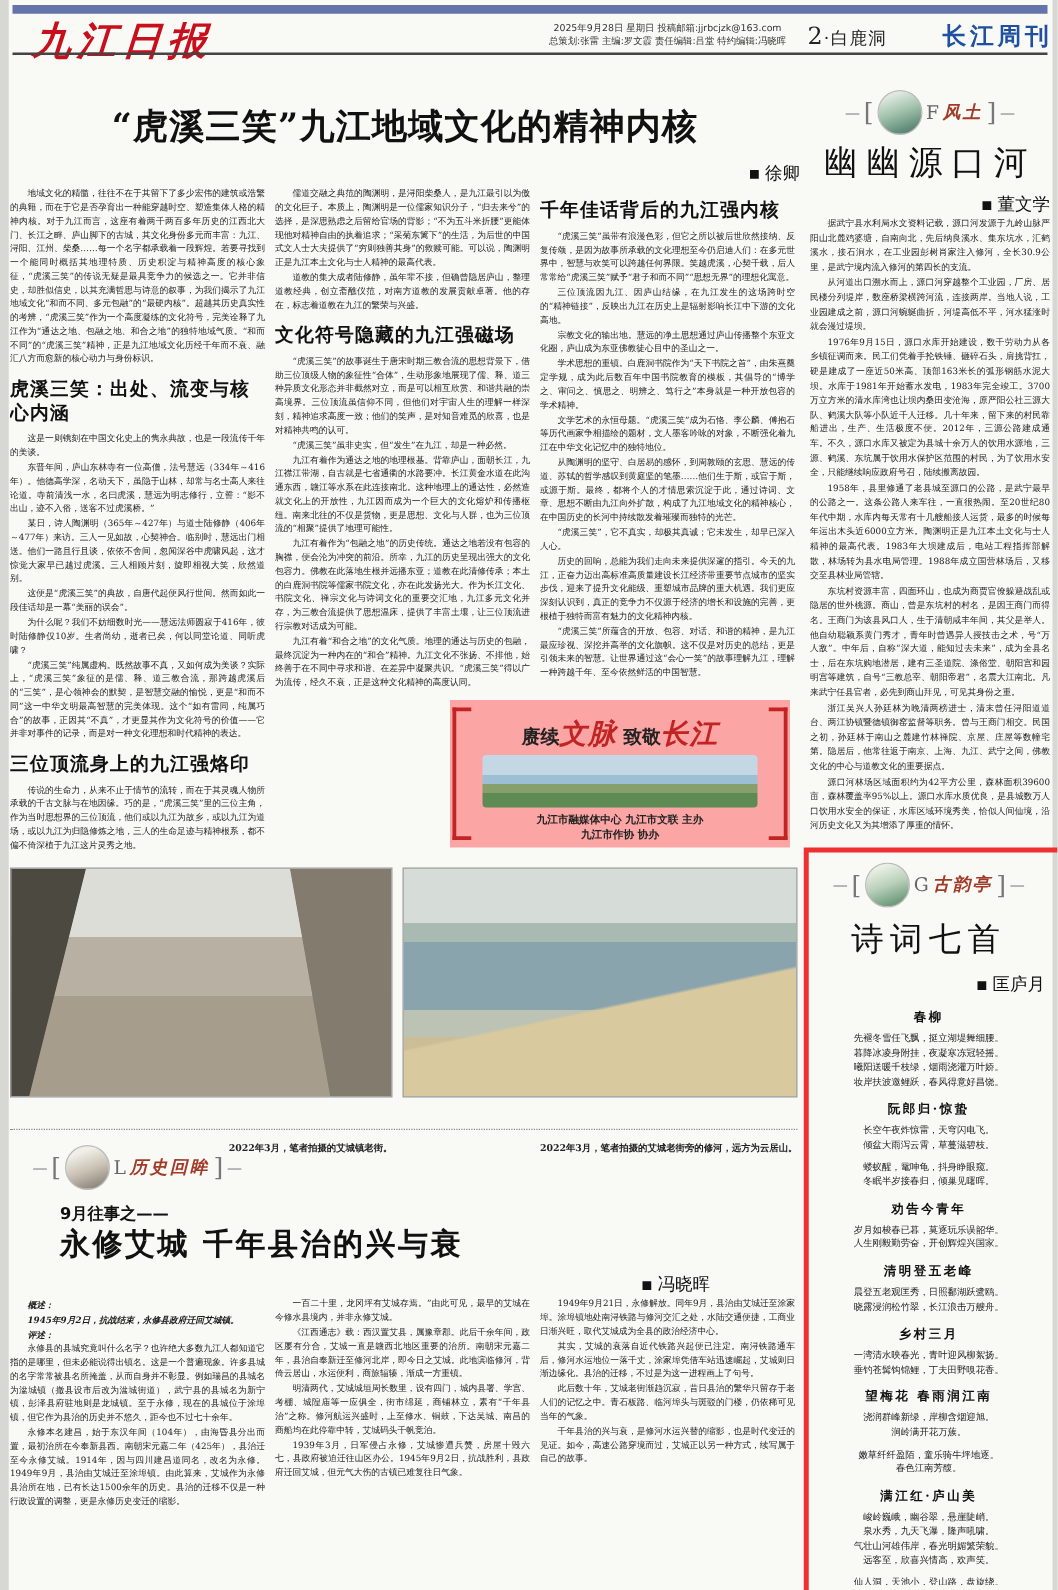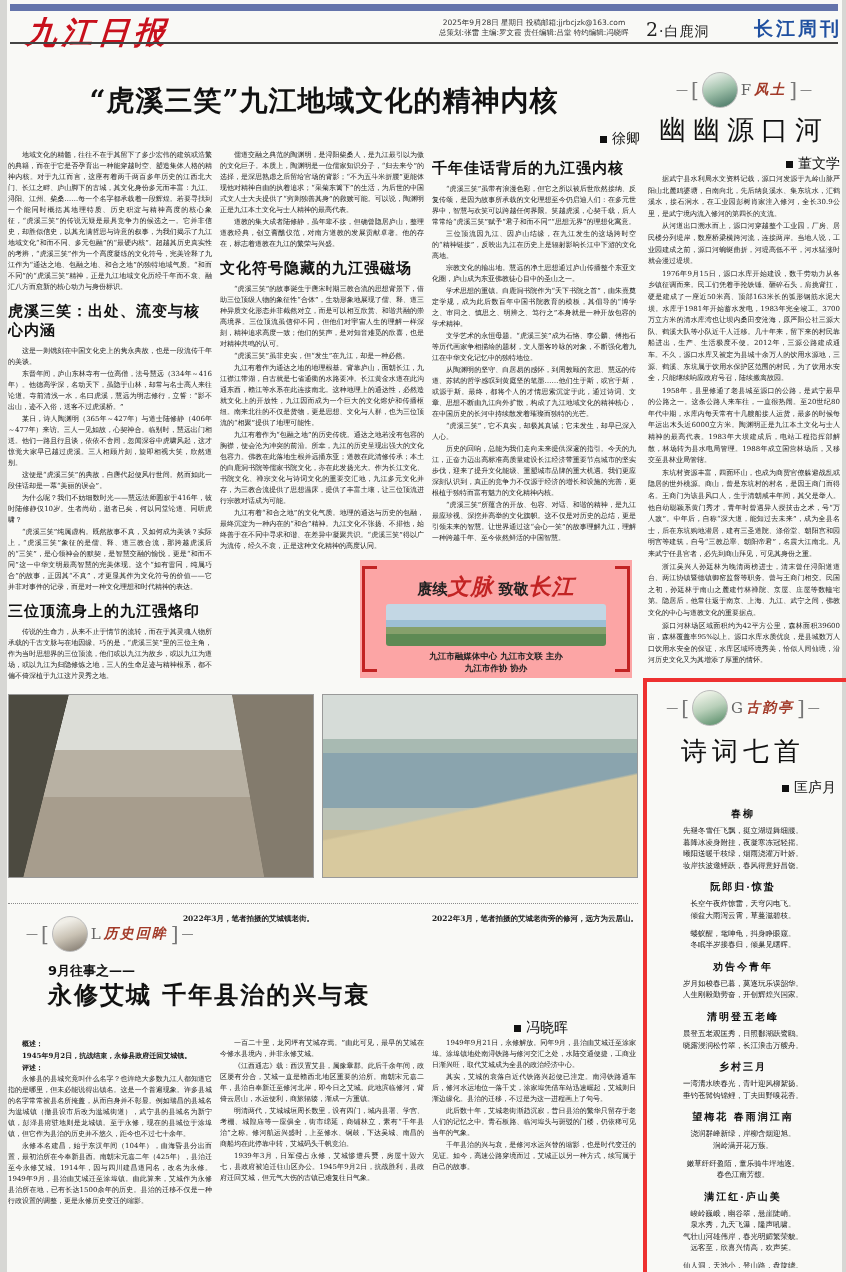--- a/index.html
+++ b/index.html
@@ -18,21 +18,21 @@
           font-family:"DejaVu Sans","Liberation Sans",sans-serif;}
   .mastrule{position:absolute;left:10px;top:42px;width:828px;height:2px;background:#444;}
   .headline-main{position:absolute;left:8px;top:82px;width:632px;text-align:center;font-size:28px;
                  letter-spacing:1px;color:#111;font-weight:600;}
   .byline{font-size:14px;color:#111;text-align:right;}
   .byline .sq{display:inline-block;width:7px;height:7px;background:#111;margin-right:5px;vertical-align:middle;}
   .byline-main{position:absolute;left:8px;top:130px;width:632px;}
   .cols{position:absolute;left:8px;top:150px;width:632px;height:530px;display:flex;gap:8px;overflow:hidden;}
   .ncol{width:204px;height:530px;overflow:hidden;}
   .para{font-size:7px;line-height:11px;text-align:justify;text-indent:2em;margin:0 0 1px;}
-  .bpara{font-size:7px;line-height:11px;text-align:justify;text-indent:2em;margin:0 0 1px;font-weight:bold;}
+  .bpara{font-size:7px;line-height:11px;text-align:justify;text-indent:2em;margin:0 0 1px;font-weight:bold;font-style:italic;}
   .subhead{font-size:15px;font-weight:bold;letter-spacing:1px;margin:9px 0 6px;color:#111;}
   
   .banner{position:absolute;left:360px;top:560px;width:272px;height:118px;background:#fca5a5;z-index:3;}
   .bk{position:absolute;top:6px;bottom:6px;width:12px;}
   .bk.l{left:2px;border-left:3px solid #c22323;border-top:3px solid #c22323;border-bottom:3px solid #c22323;}
   .bk.r{right:2px;border-right:3px solid #c22323;border-top:3px solid #c22323;border-bottom:3px solid #c22323;}
   .banner-title{position:absolute;left:20px;top:12px;width:232px;text-align:center;white-space:nowrap;}
   .banner-title .blk{font-size:15px;font-weight:bold;color:#222;}
   .banner-title .red{font-size:22px;font-weight:bold;font-style:italic;color:#c22323;letter-spacing:1px;}
   .banner-img{position:absolute;left:26px;top:44px;width:220px;height:42px;border-radius:3px;

